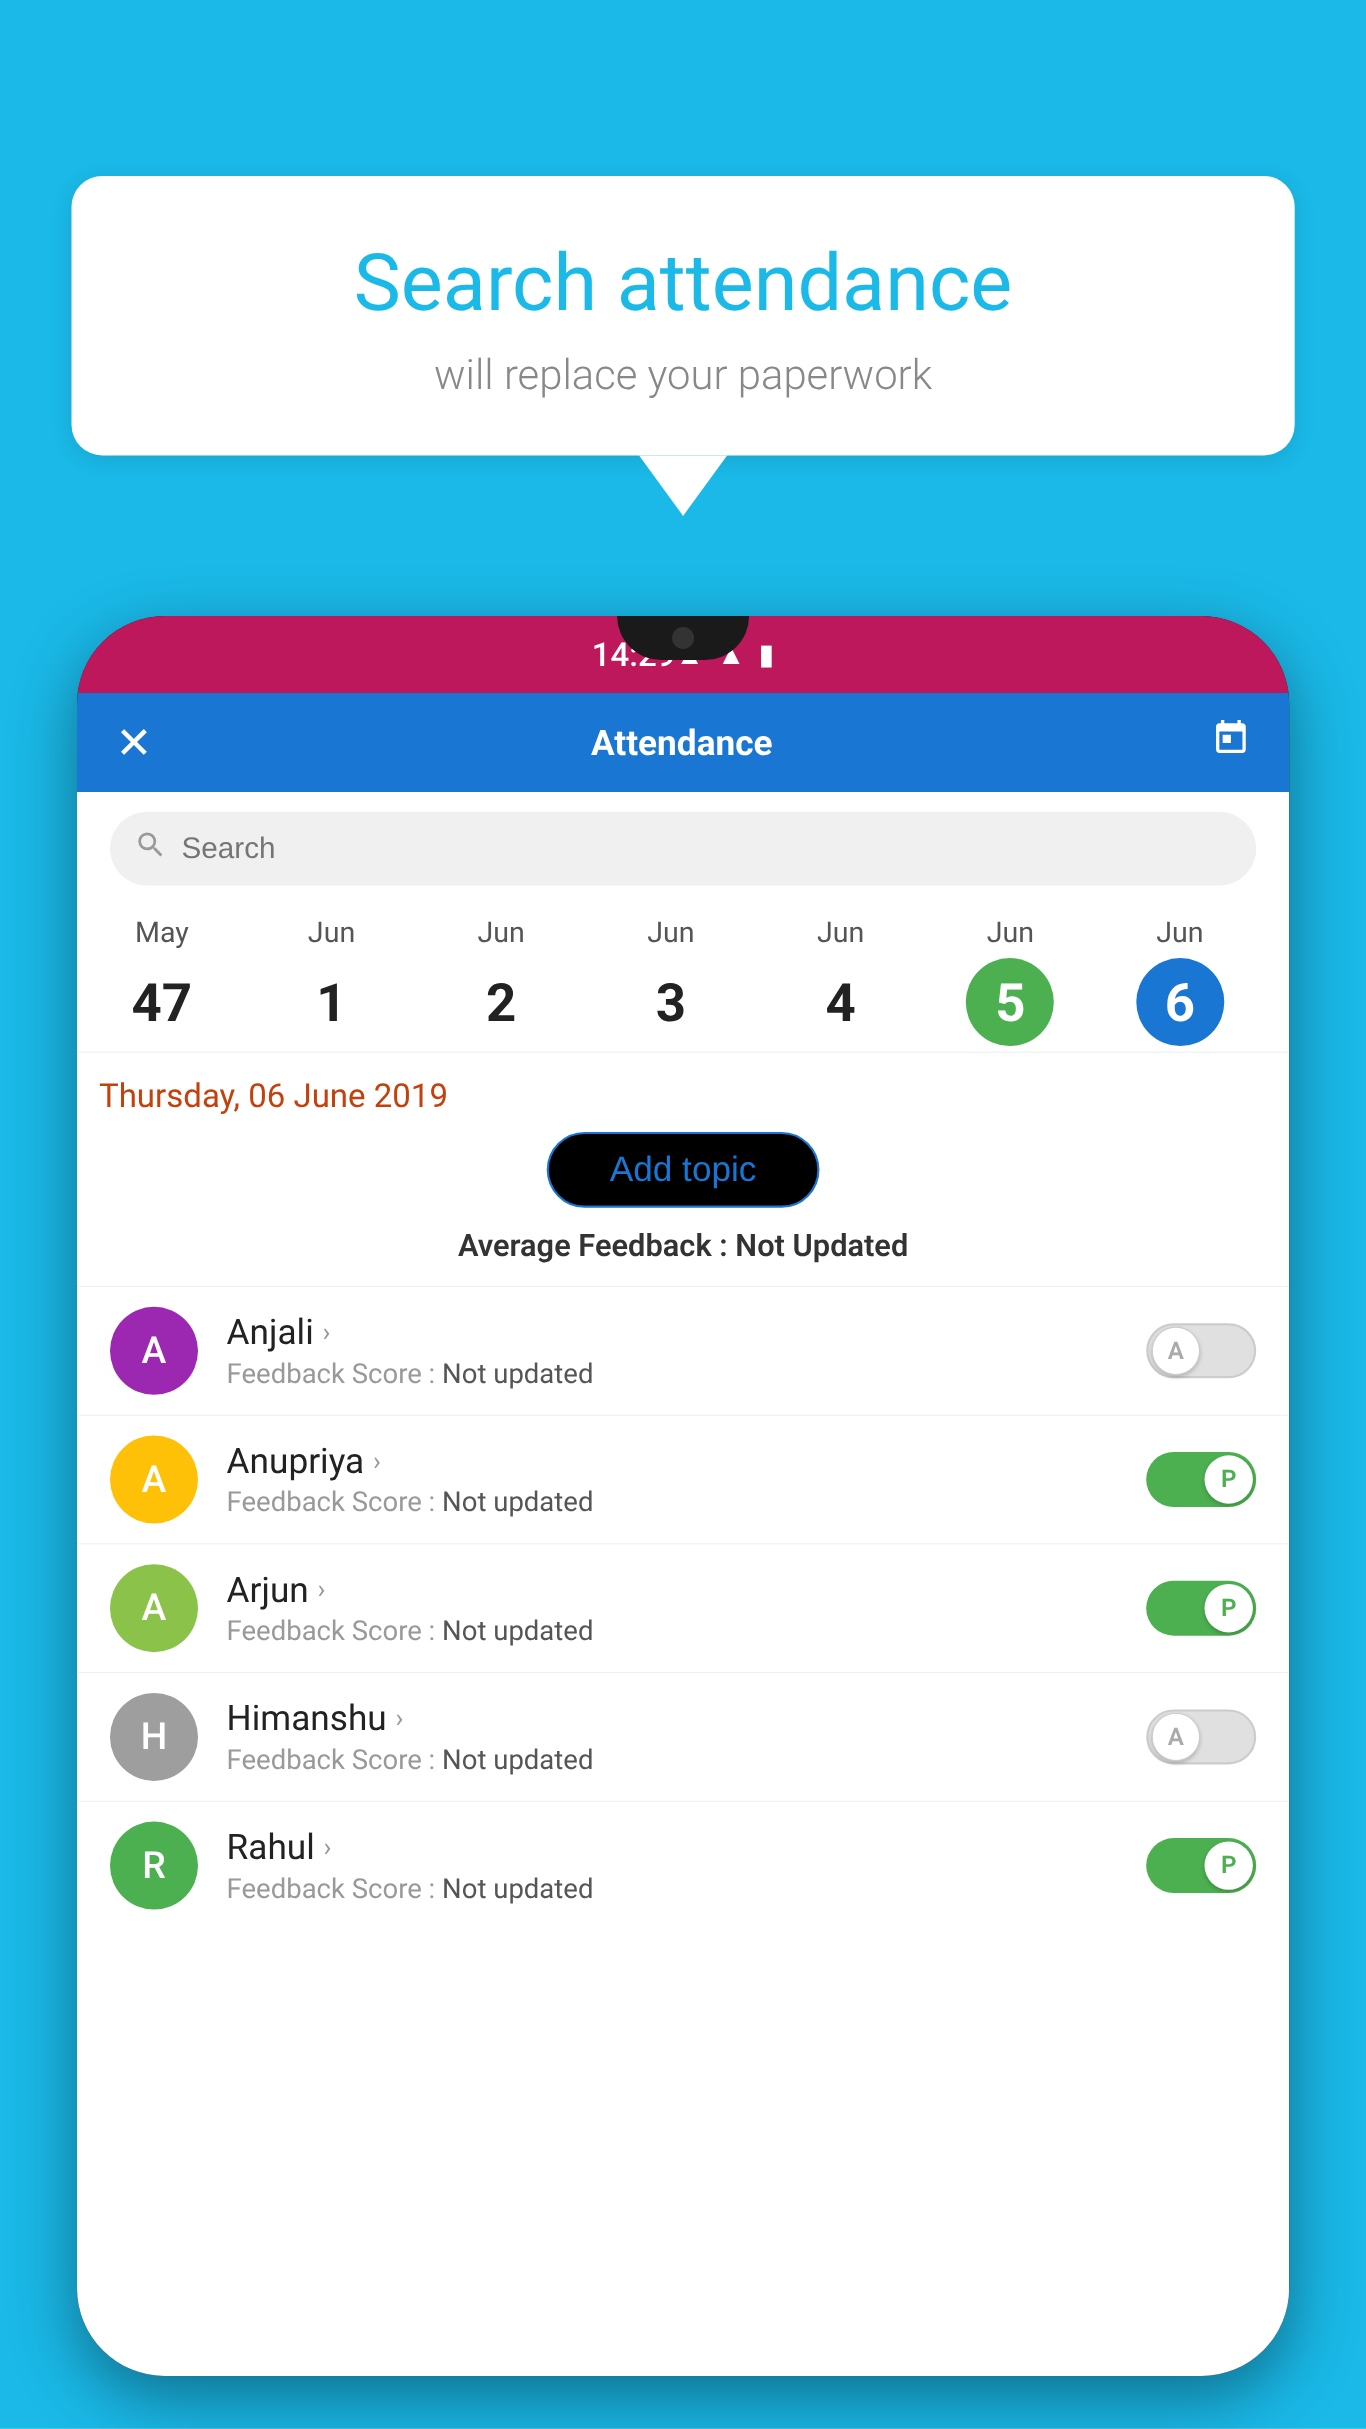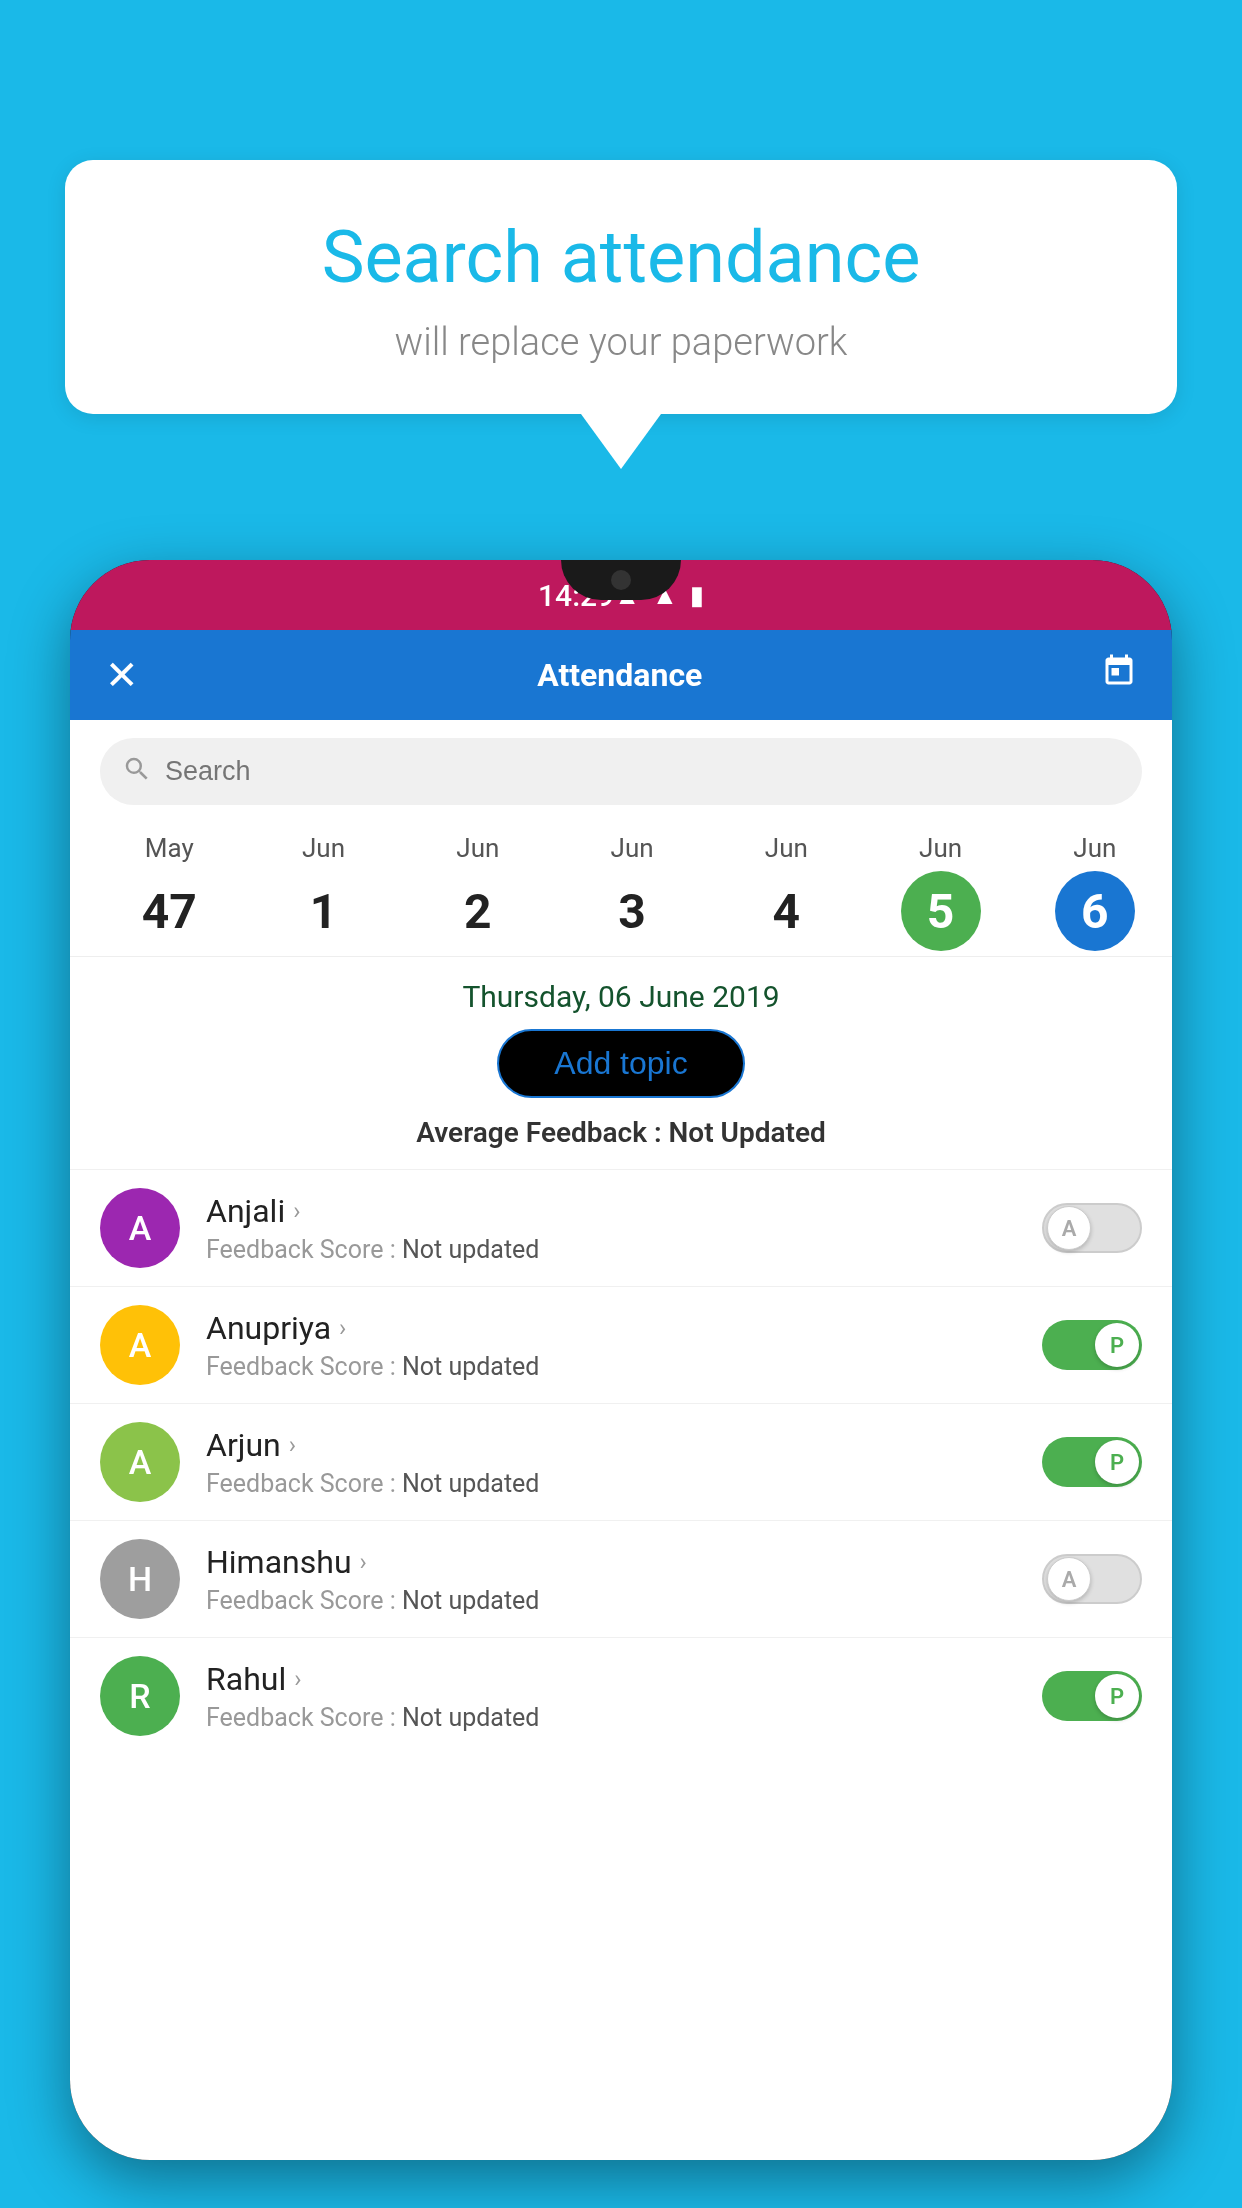--- a/index.html
+++ b/index.html
@@ -158,21 +158,21 @@
       padding: 18px 30px 18px 65px;
       font-size: 27px;
       color: #999;
       outline: none;
     }
 
     
     .calendar-strip {
       padding: 10px 0 5px;
       display: flex;
-      justify-content: flex-end;
+      justify-content: flex-start;
       align-items: center;
       border-bottom: 1px solid #eee;
     }
     .calendar-day {
       display: flex;
       flex-direction: column;
       align-items: center;
       width: 14%;
     }
     .calendar-month {
@@ -195,24 +195,24 @@
       background: #4CAF50;
       color: white;
     }
     .calendar-date.selected {
       background: #1976D2;
       color: white;
     }
 
     
     .date-display {
-      text-align: center;
+      text-align: left;
       padding: 22px 20px 15px;
       font-size: 30px;
-      color: #14532d;
+      color: #c2410c;
     }
 
     
     .add-topic-btn {
       display: block;
       width: fit-content;
       margin: 0 auto 18px;
       border: 2px solid #1976D2;
       border-radius: 50px;
       padding: 14px 55px;

